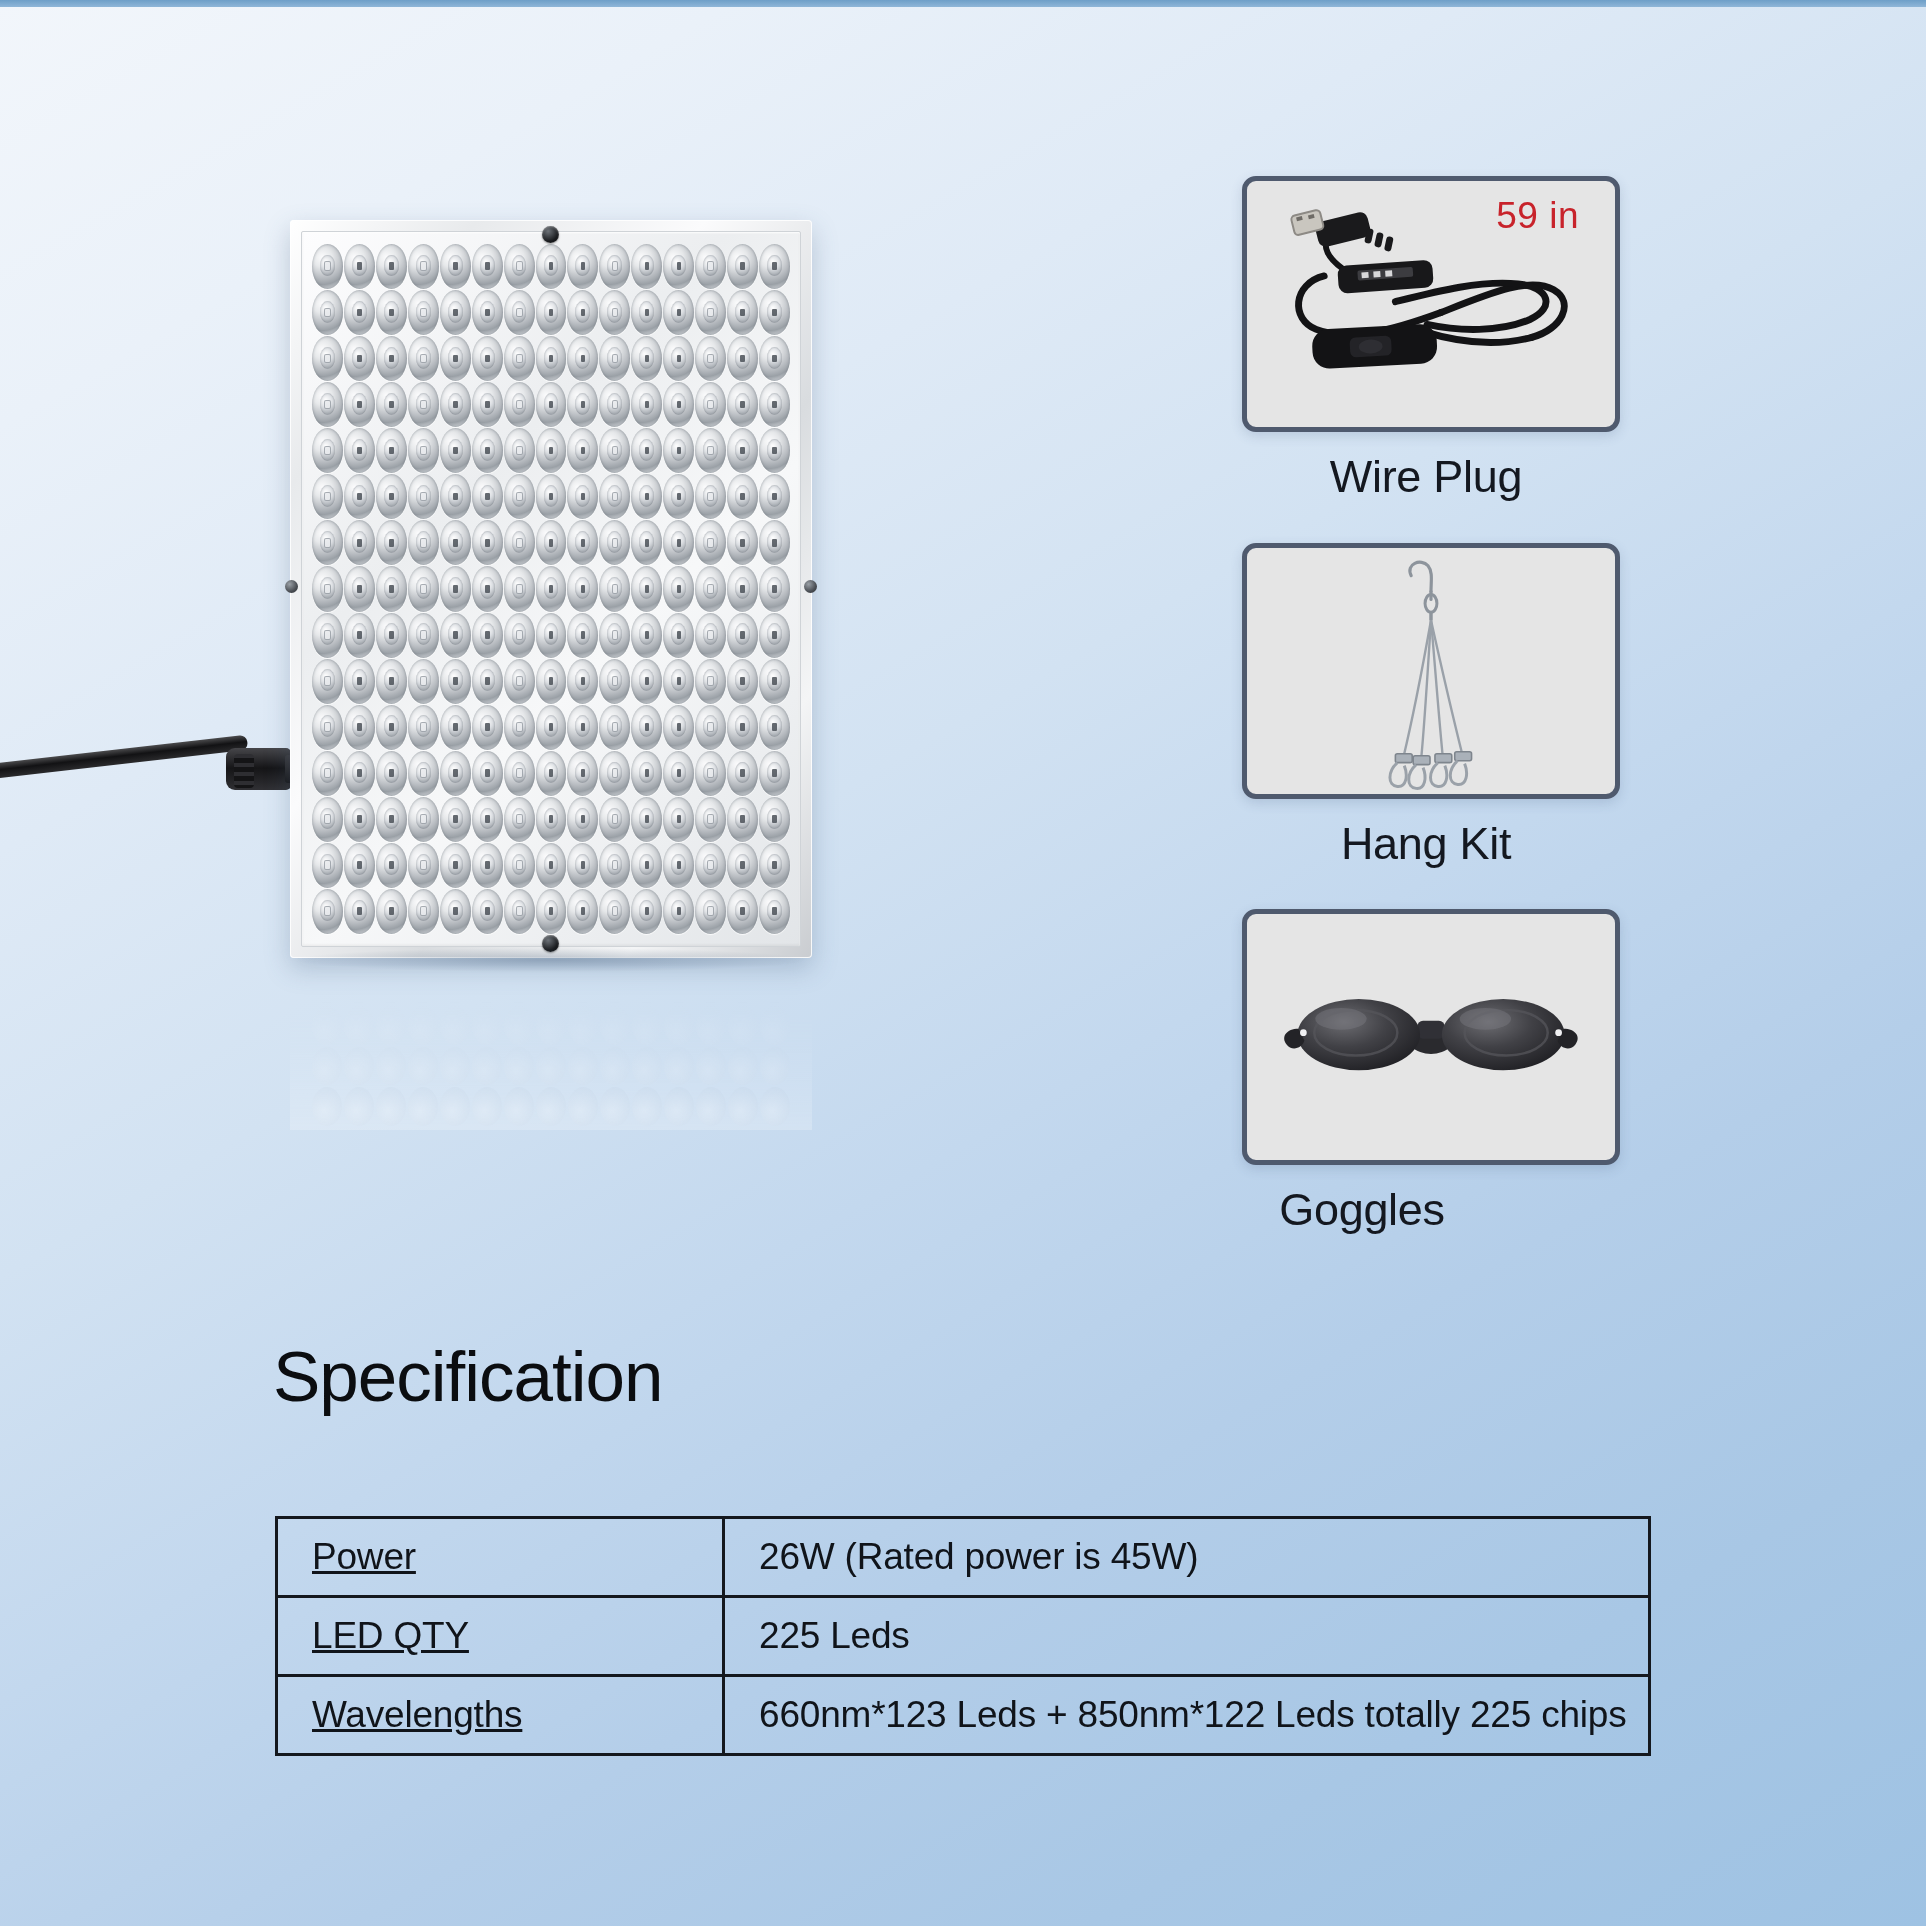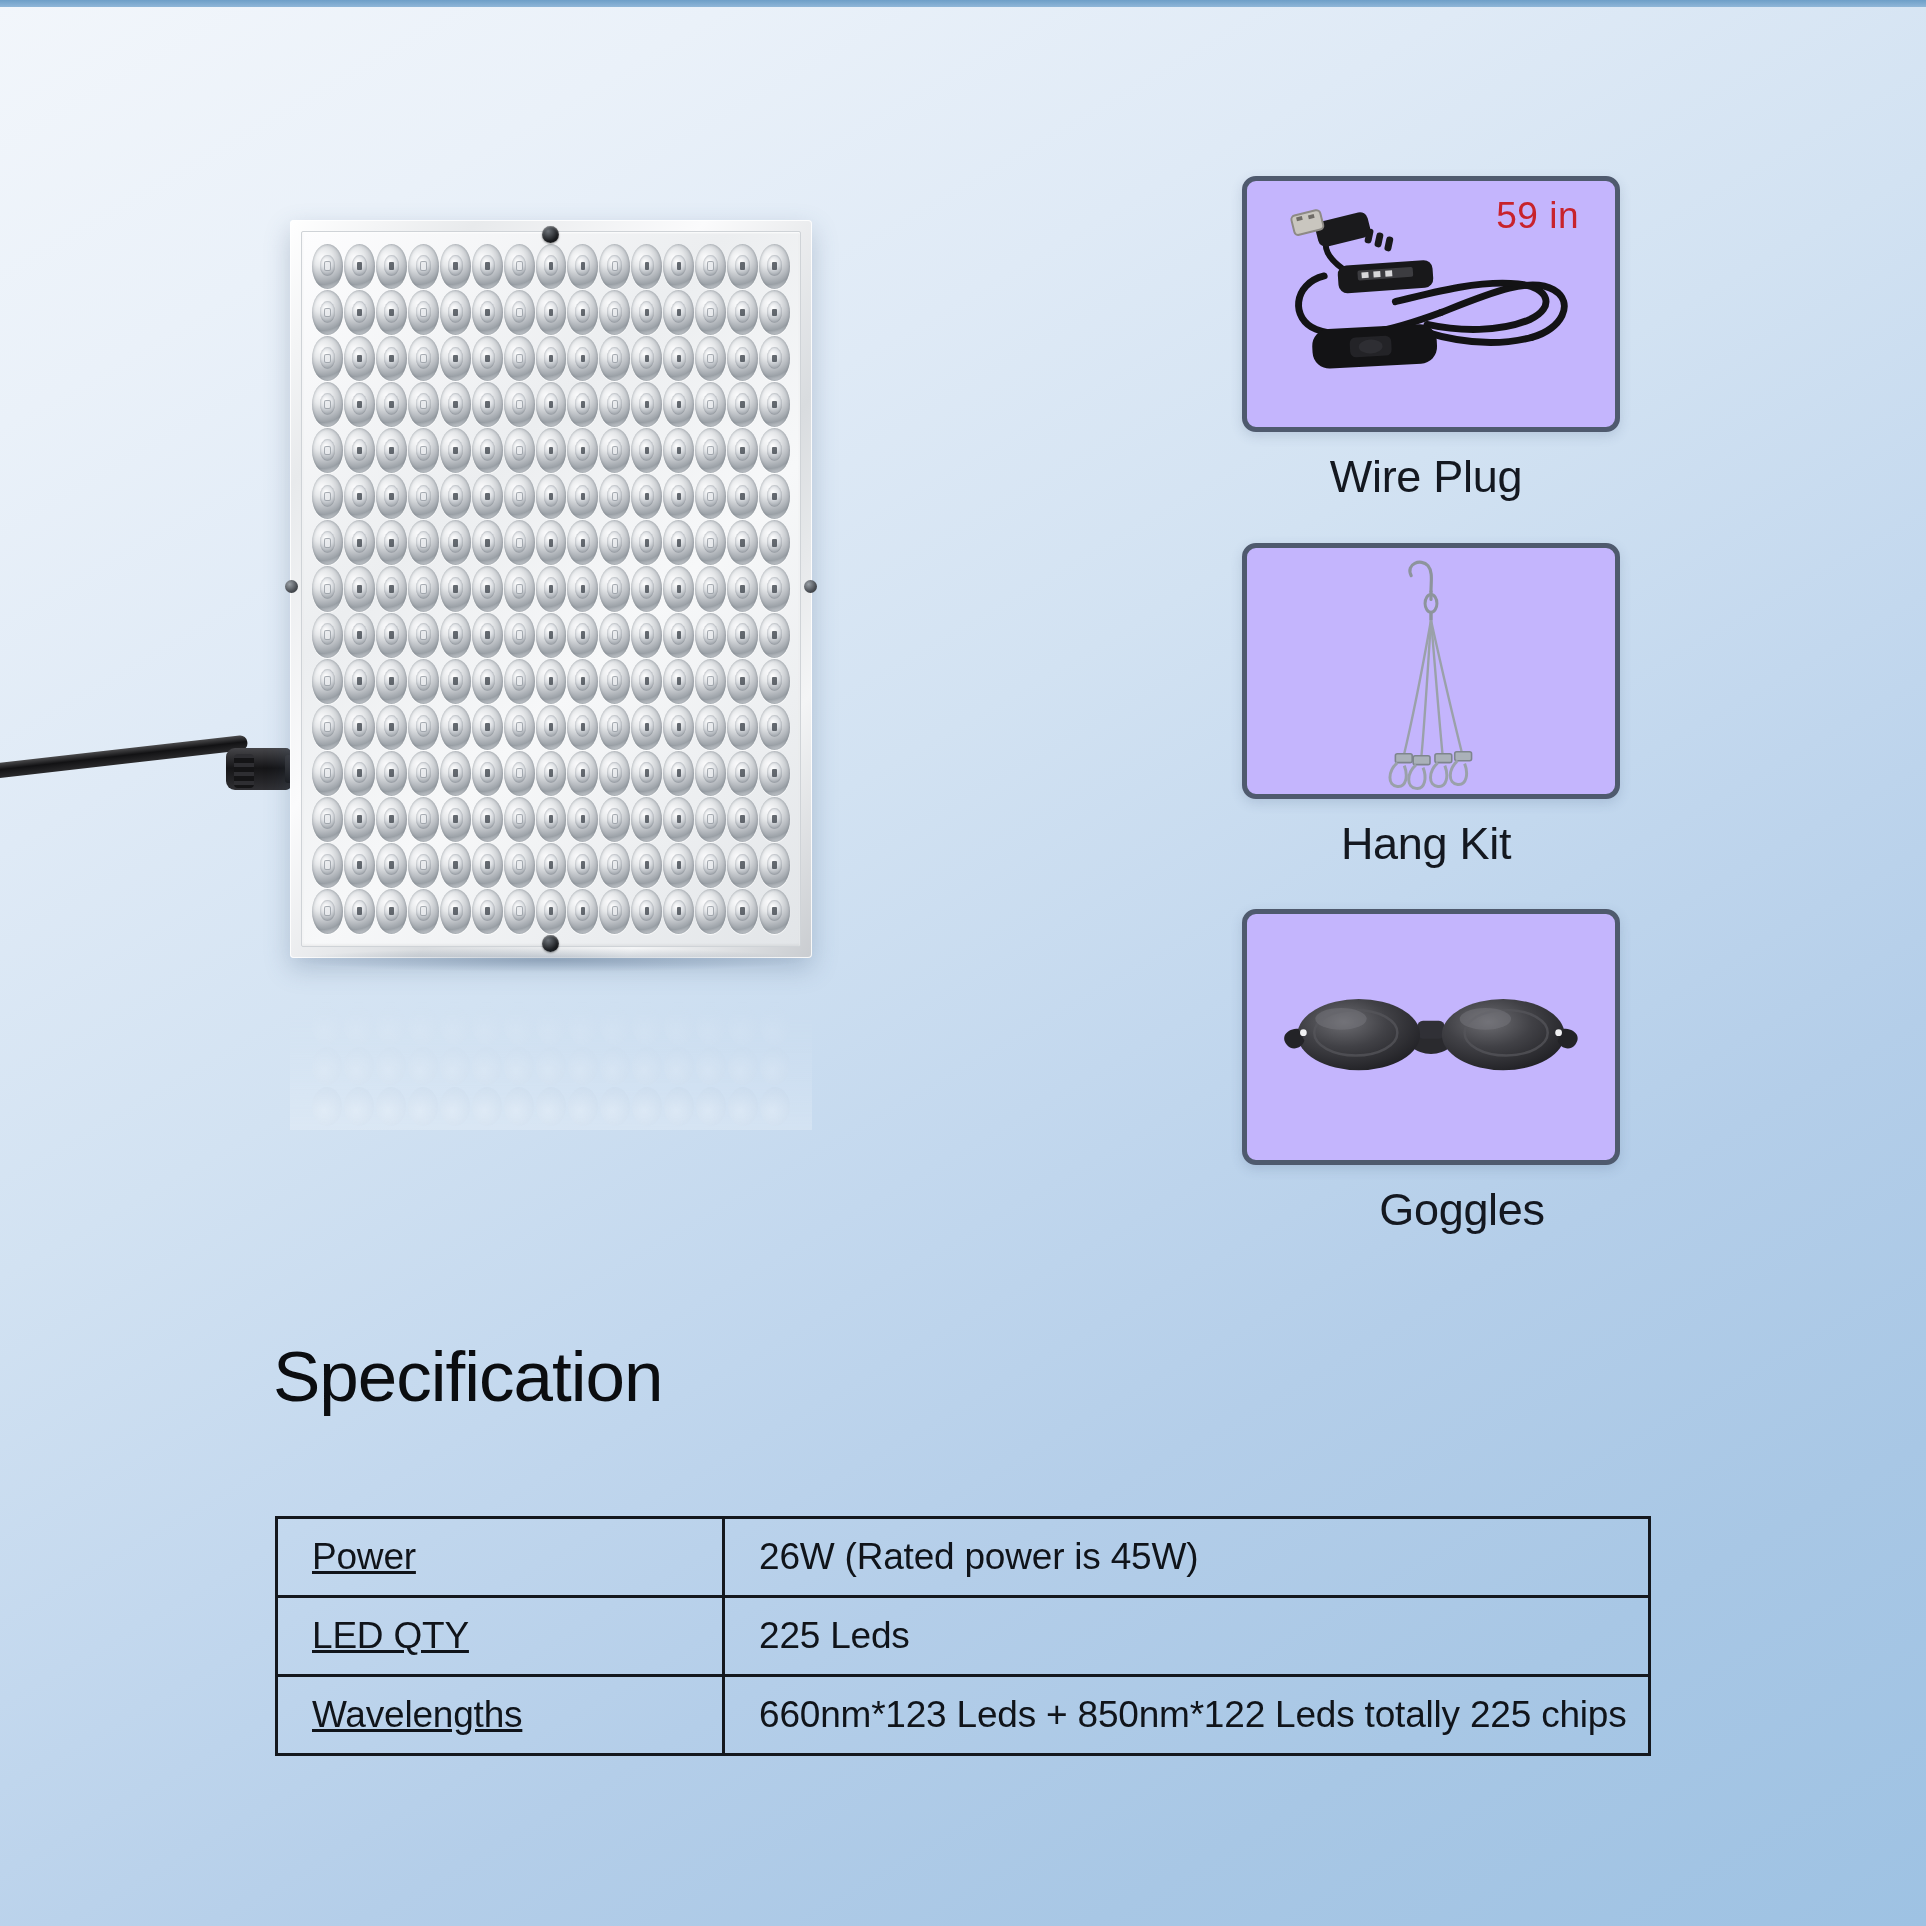--- a/index.html
+++ b/index.html
@@ -105,38 +105,38 @@
     gap:2px;padding:4px 22px;box-sizing:border-box;
   }
   .rled{border-radius:50%;background:radial-gradient(circle at 40% 40%,rgba(255,255,255,.8),rgba(150,170,195,.28));}
   .shadow-pad{
     position:absolute;left:297px;top:948px;width:507px;height:24px;
     background:radial-gradient(ellipse at 50% 50%,rgba(60,85,115,.3),rgba(60,85,115,0) 72%);
   }
 
   
   .card{
-    position:absolute;width:368px;height:246px;background:#c4b5fd;
+    position:absolute;width:368px;height:246px;background:#e5e5e5;
     border:5px solid #4f5a6e;border-radius:14px;
     box-shadow:0 4px 12px rgba(60,85,120,.18);
   }
   #card-wire{left:1242px;top:176px;}
   #card-hang{left:1242px;top:543px;}
   #card-goggles{left:1242px;top:909px;}
   .badge-59{
     position:absolute;right:36px;top:14px;
     color:#c8232b;font-size:37px;font-weight:400;letter-spacing:0.5px;
   }
   .caption{
     position:absolute;width:368px;text-align:center;
     font-size:45px;font-weight:400;color:#141820;letter-spacing:-0.3px;
   }
   #cap-wire{left:1242px;top:451px;}
   #cap-hang{left:1242px;top:818px;}
-  #cap-goggles{left:1278px;top:1184px;}
+  #cap-goggles{left:1178px;top:1184px;}
 
   .art{position:absolute;inset:0;}
 
   
   #spec-title{
     position:absolute;left:273px;top:1336px;
     font-size:71px;font-weight:400;color:#0b0d10;letter-spacing:-1px;
   }
   #spec-table{
     position:absolute;left:275px;top:1516px;width:1376px;

